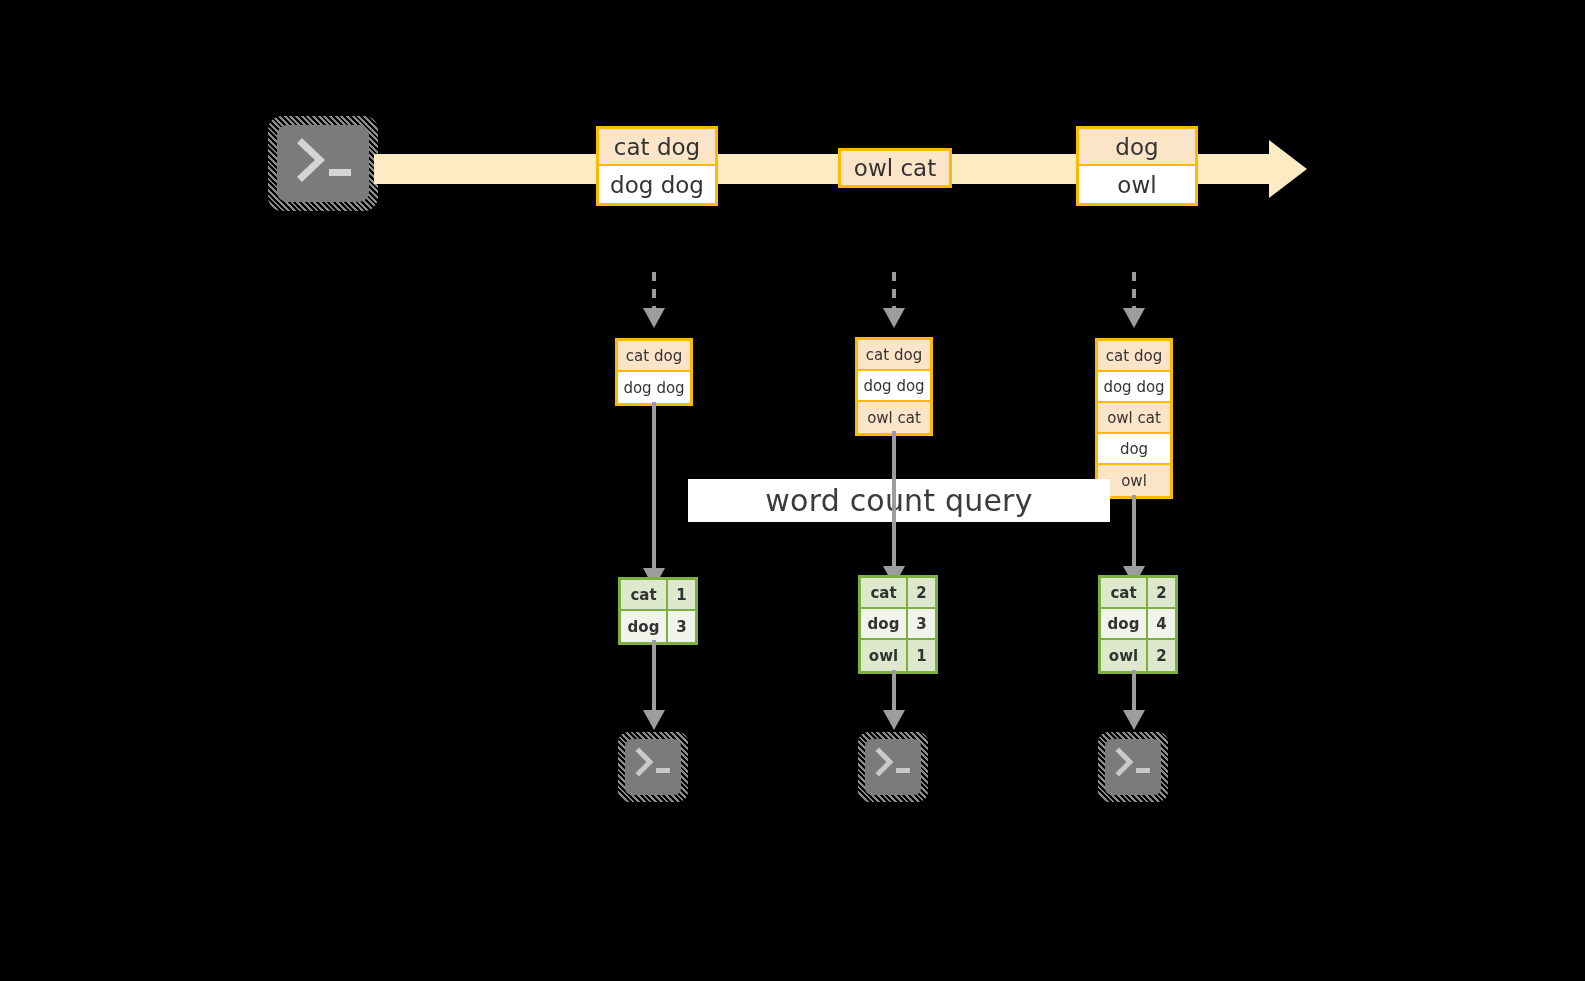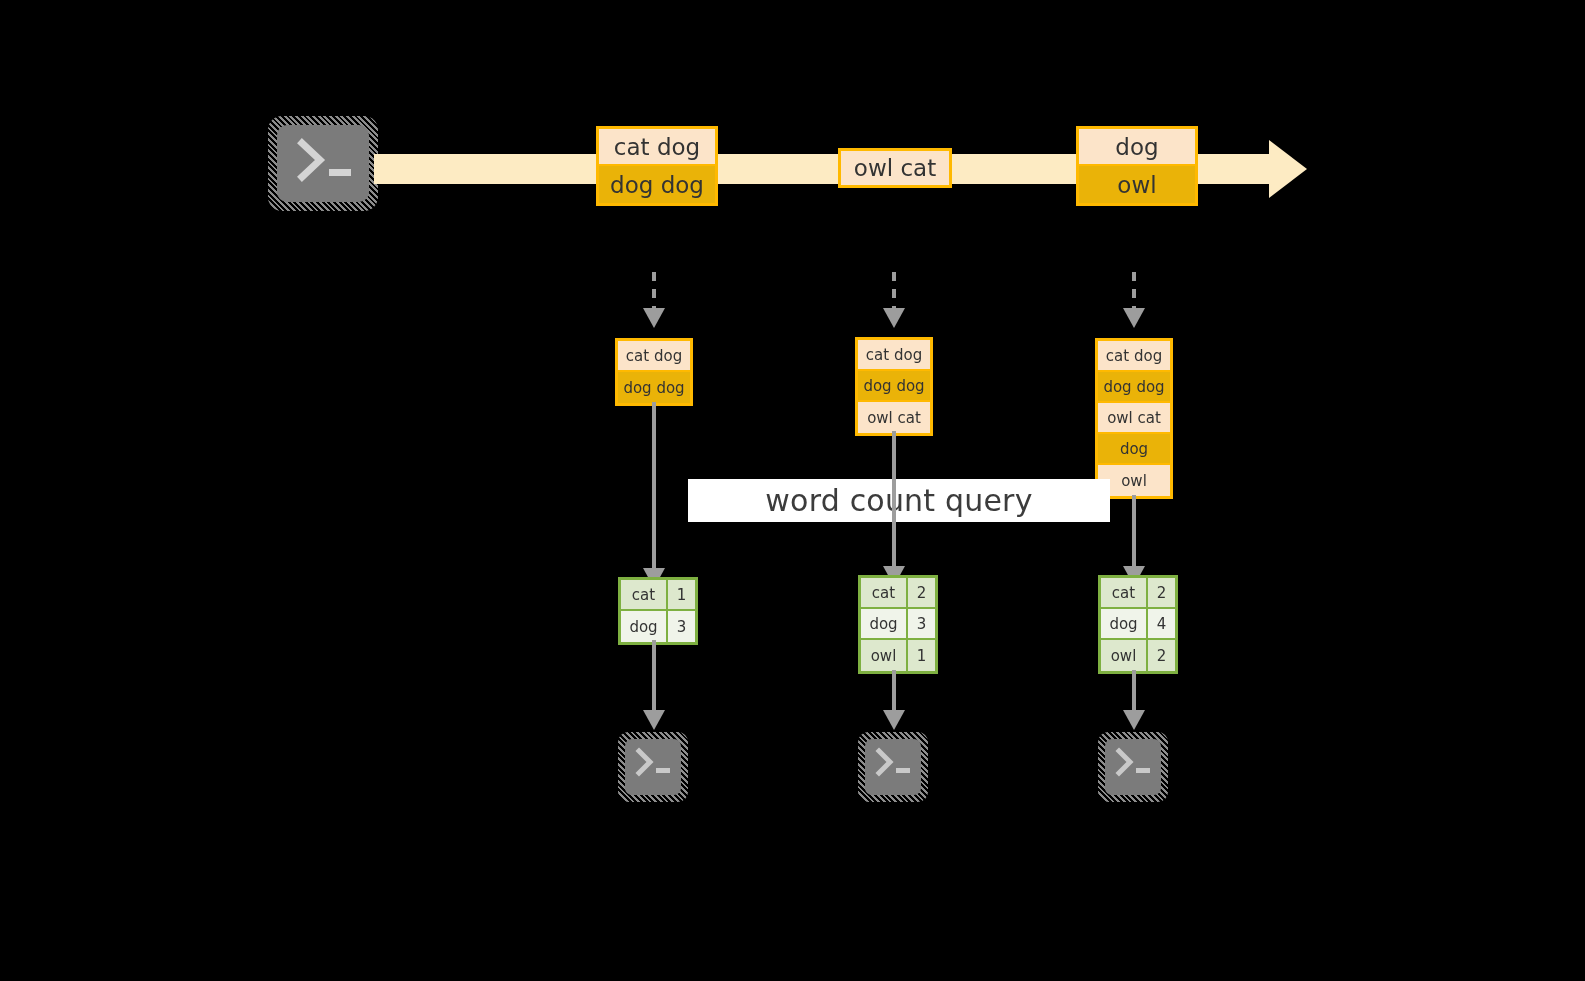--- a/index.html
+++ b/index.html
@@ -23,32 +23,32 @@
                 border-top:29px solid transparent;border-bottom:29px solid transparent;
                 border-left:38px solid #fdebc3;}
 
   
   .rec{position:absolute;box-sizing:border-box;border:3px solid #ffb900;
        display:flex;flex-direction:column;}
   .rec .row{box-sizing:border-box;display:flex;align-items:center;
             justify-content:center;color:#333;background:#fce4c9;
             border-bottom:2px solid #ffb900;}
   .rec .row:last-child{border-bottom:none;}
-  .rec .row.alt{background:#eab308;}
+  .rec .row.alt{background:#ffffff;}
 
   .rec.big{width:122px;}
   .rec.big .row{height:37px;font-size:23px;}
   .rec.wide{width:114px;}
   .rec.wide .row{height:34px;font-size:23px;}
   .rec.mini{width:78px;}
   .rec.mini .row{height:31px;font-size:15px;border-bottom-width:2px;}
 
   
   .tbl{position:absolute;box-sizing:border-box;border:3px solid #7eb041;
-       display:flex;flex-direction:column;background:#fff;}
+       display:flex;flex-direction:column;background:#fff;font-weight:bold;}
   .tbl .trow{display:flex;height:31px;box-sizing:border-box;
              border-bottom:2px solid #7eb041;}
   .tbl .trow:last-child{border-bottom:none;}
   .tbl .c{box-sizing:border-box;display:flex;align-items:center;
           justify-content:center;font-size:15px;color:#333;background:#dde8cd;}
   .tbl .trow.alt .c{background:#f0f4ea;}
   .tbl .c.k{width:47px;border-right:2px solid #7eb041;}
   .tbl .c.v{width:27px;}
 
   

